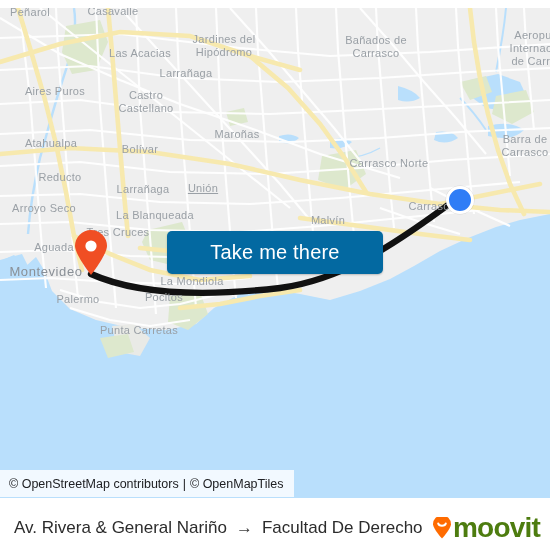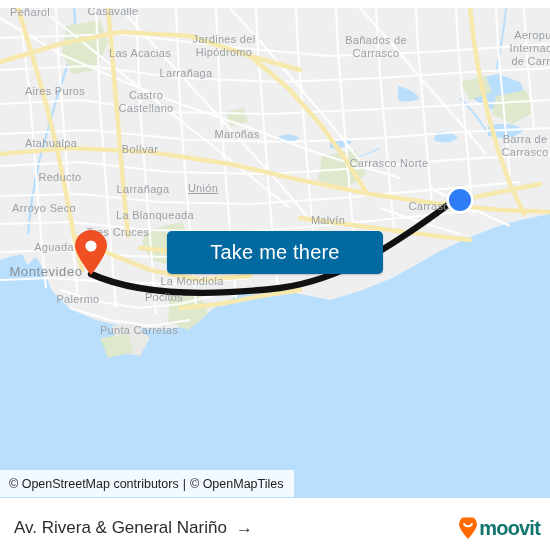--- a/index.html
+++ b/index.html
@@ -39,21 +39,21 @@
   #attrib .sep{margin:0 4px;}
 
   
   #footer{position:absolute;left:0;top:490px;width:550px;height:60px;background:#fff;
           display:flex;align-items:center;}
   #route-title{display:flex;align-items:center;margin-left:14px;
                font-size:17px;color:#2c2c2c;white-space:nowrap;}
   #route-title .arrow{margin:0 9px;font-size:17px;color:#3c3c3c;}
   #brand{position:absolute;right:10px;top:50%;transform:translateY(-50%);
          display:flex;align-items:center;}
-  #brand .wordmark{font-size:20px;font-weight:bold;color:#0f766e;letter-spacing:-.8px;
+  #brand .wordmark{font-size:28px;font-weight:bold;color:#4d7c0f;letter-spacing:-.8px;
                    font-family:"Liberation Sans",sans-serif;margin-left:1px;}
 </style>
 </head>
 <body>
 
 <div id="root">
 
   <div id="map" style="background: rgb(239, 239, 239);">
 
     <svg id="mapsvg" width="550" height="490" viewBox="0 0 550 490">
@@ -189,20 +189,21 @@
       <a href="#">© OpenStreetMap contributors</a>
       <span class="sep">|</span>
       <a href="#">© OpenMapTiles</a>
     </div>
   </div>
 
   <div id="footer">
     <div id="route-title">
       <span>Av. Rivera &amp; General Nariño</span>
       <span class="arrow">→</span>
+      <span>Facultad De Derecho</span>
     </div>
 
     <div id="brand">
       <span style="display:inline-flex;">
         <svg width="20" height="22" viewBox="0 0 20 22">
           <path d="M10 21.5 C10 21.5 19 11.5 19 7.2 A9 9 0 1 0 1 7.2 C1 11.5 10 21.5 10 21.5 Z" fill="#ff6b00"></path>
           <path d="M6.2 6.4 C6.9 9.4 13.1 9.4 13.8 6.4" stroke="#ffffff" stroke-width="2" fill="none" stroke-linecap="round"></path>
         </svg>
       </span>
       <span class="wordmark">moovit</span>

